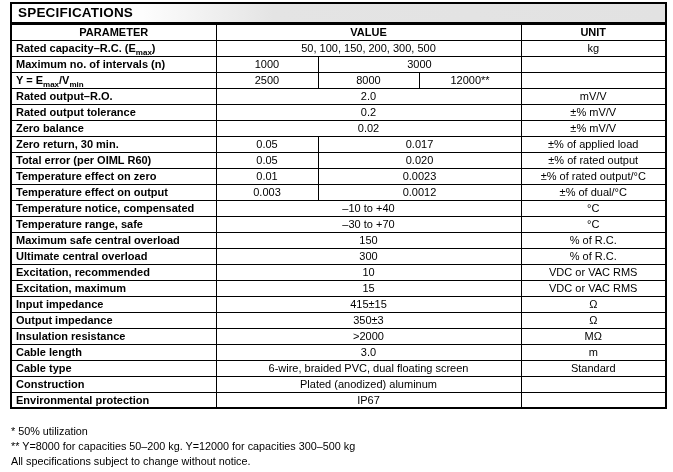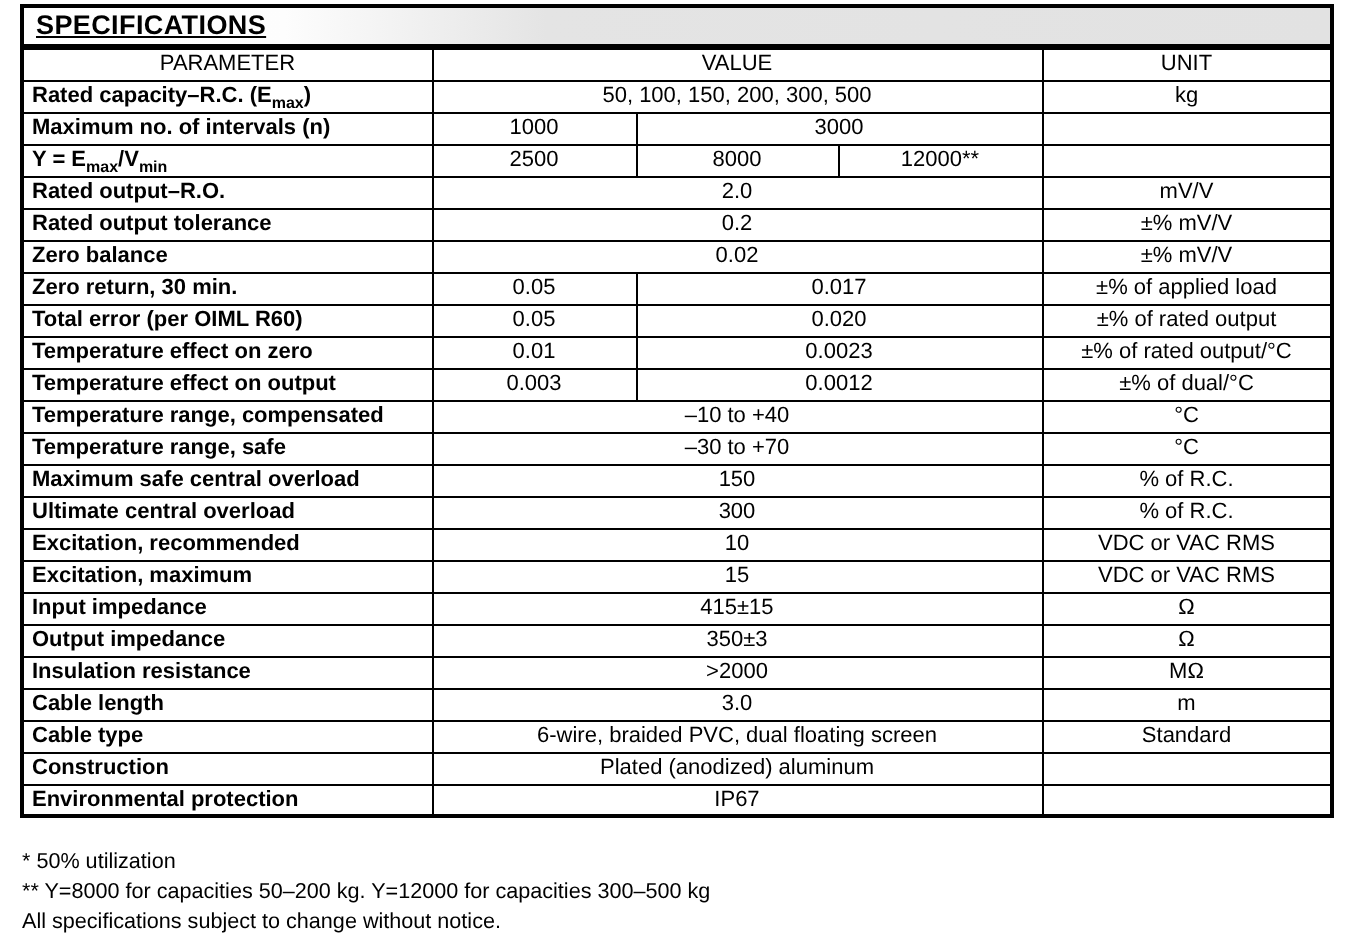--- a/index.html
+++ b/index.html
@@ -37,24 +37,23 @@
   }
   tr.title-row td {
     background: linear-gradient(90deg, #ffffff 0%, #fdfdfd 20%, #e4e4e4 40%, #e2e2e2 100%);
     border-bottom: 3px solid #000;
     font-weight: bold;
     font-size: 13.5px;
     letter-spacing: 0.2px;
     text-align: left;
     padding: 2px 6px 1px 6px;
     height: 19px;
-    text-decoration: underline;
   }
   tr.head-row td {
-    font-weight: normal;
+    font-weight: bold;
     text-align: center;
     height: 17px;
   }
   td.param { font-weight: bold; text-align: left; }
   td.val   { text-align: center; }
   td.unit  { text-align: center; }
   sub { font-size: 8px; line-height: 0; }
   .footnotes {
     position: absolute;
     left: 11px;
@@ -139,21 +138,21 @@
           <td class="val" colspan="2">0.0023</td>
           <td class="unit">±% of rated output/°C</td>
         </tr>
         <tr>
           <td class="param">Temperature effect on output</td>
           <td class="val" colspan="1">0.003</td>
           <td class="val" colspan="2">0.0012</td>
           <td class="unit">±% of dual/°C</td>
         </tr>
         <tr>
-          <td class="param">Temperature range, compensated</td>
+          <td class="param">Temperature notice, compensated</td>
           <td class="val" colspan="3">–10 to +40</td>
           <td class="unit">°C</td>
         </tr>
         <tr>
           <td class="param">Temperature range, safe</td>
           <td class="val" colspan="3">–30 to +70</td>
           <td class="unit">°C</td>
         </tr>
         <tr>
           <td class="param">Maximum safe central overload</td>

